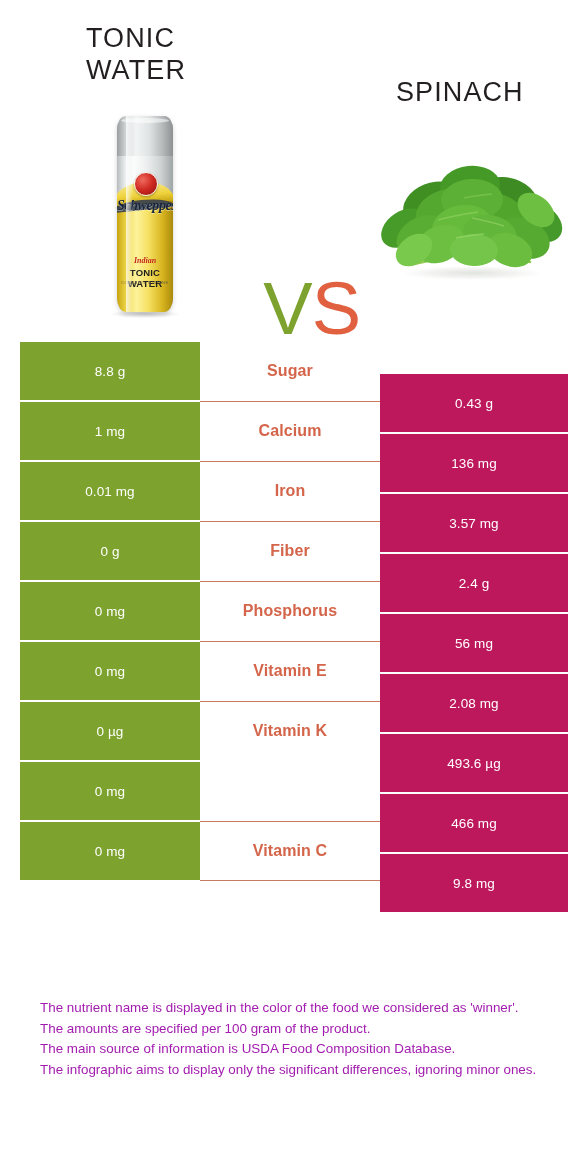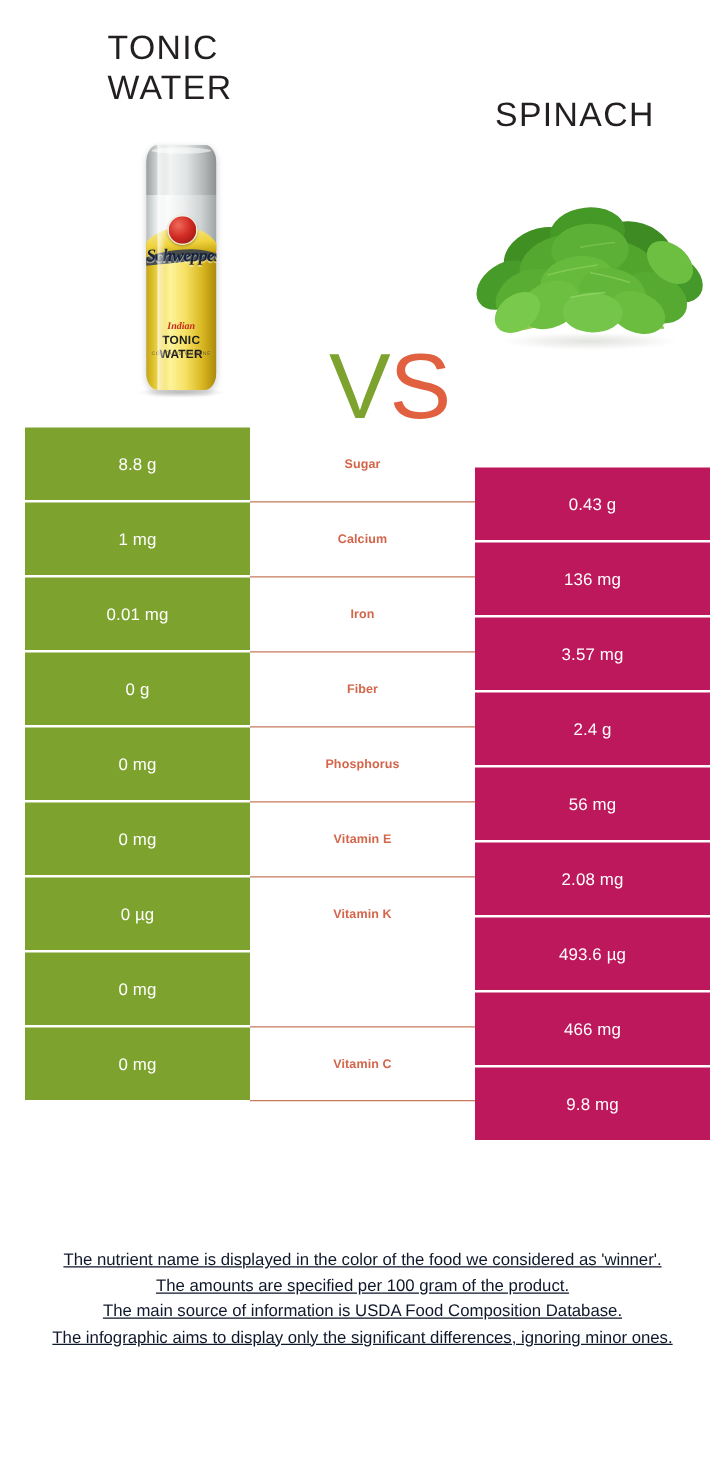--- a/index.html
+++ b/index.html
@@ -262,21 +262,21 @@
     width: 180px;
     background: #7da32e;
     color: #ffffff;
   }
   .cell-mid {
     left: 200px;
     width: 180px;
     background: #ffffff;
     color: #d4654a;
     font-weight: 700;
-    font-size: 10px;
+    font-size: 16px;
   }
   .cell-right {
     left: 380px;
     width: 188px;
     background: #be185d;
     color: #ffffff;
     margin-top: 32px;
   }
   .row .cell-mid:before {
     content: "";
@@ -297,25 +297,24 @@
     height: 1px;
     background: #c87a5e;
   }
 
   
   .footer {
     position: absolute;
     left: 40px;
     top: 998px;
     width: 500px;
-    text-align: center;
+    text-align: left;
     font-size: 13.4px;
     line-height: 20.5px;
-    color: #0f172a;
-    text-decoration: underline;
+    color: #a21caf;
   }
   .footer p { margin: 0; }
 </style>
 </head>
 <body>
 
 <div class="titles">
   <div class="title title-left">Tonic
 water</div>
   <div class="title title-right">Spinach</div>

